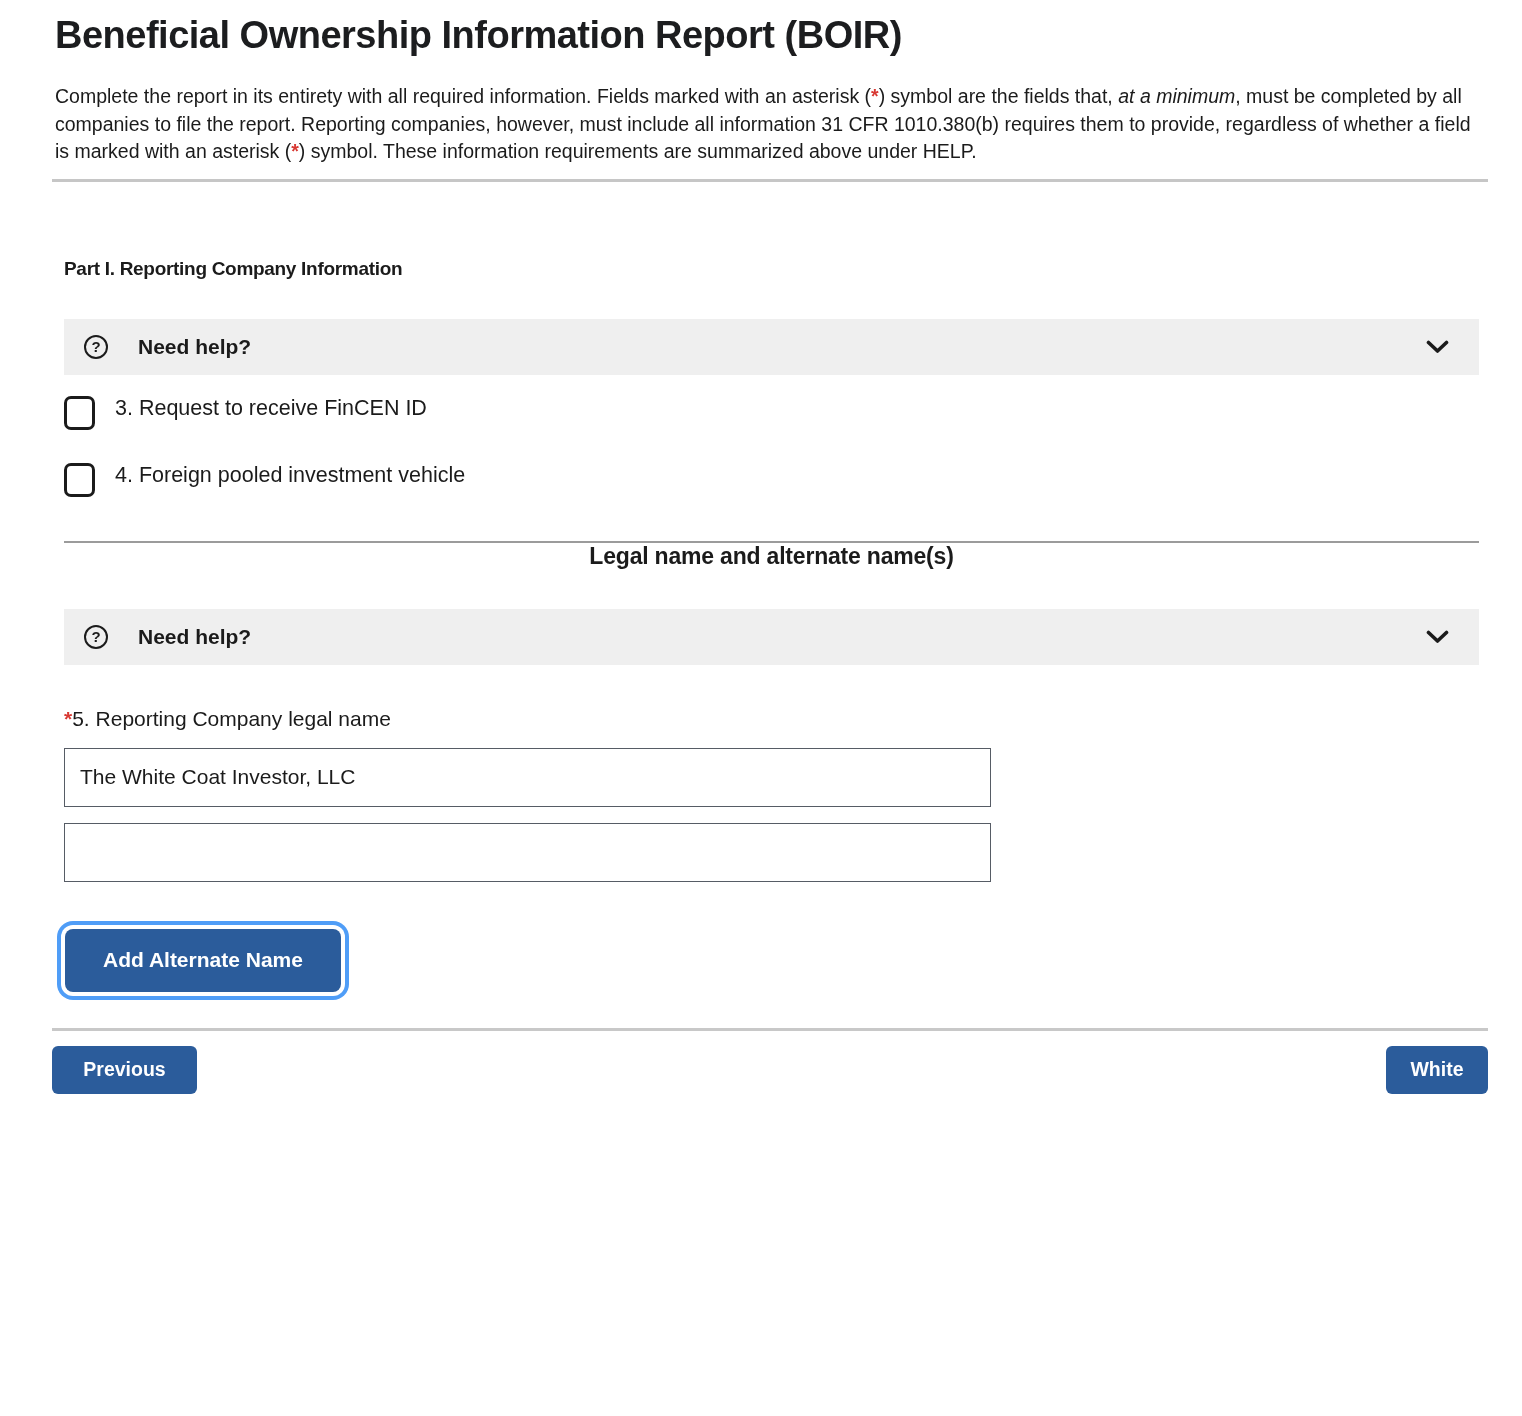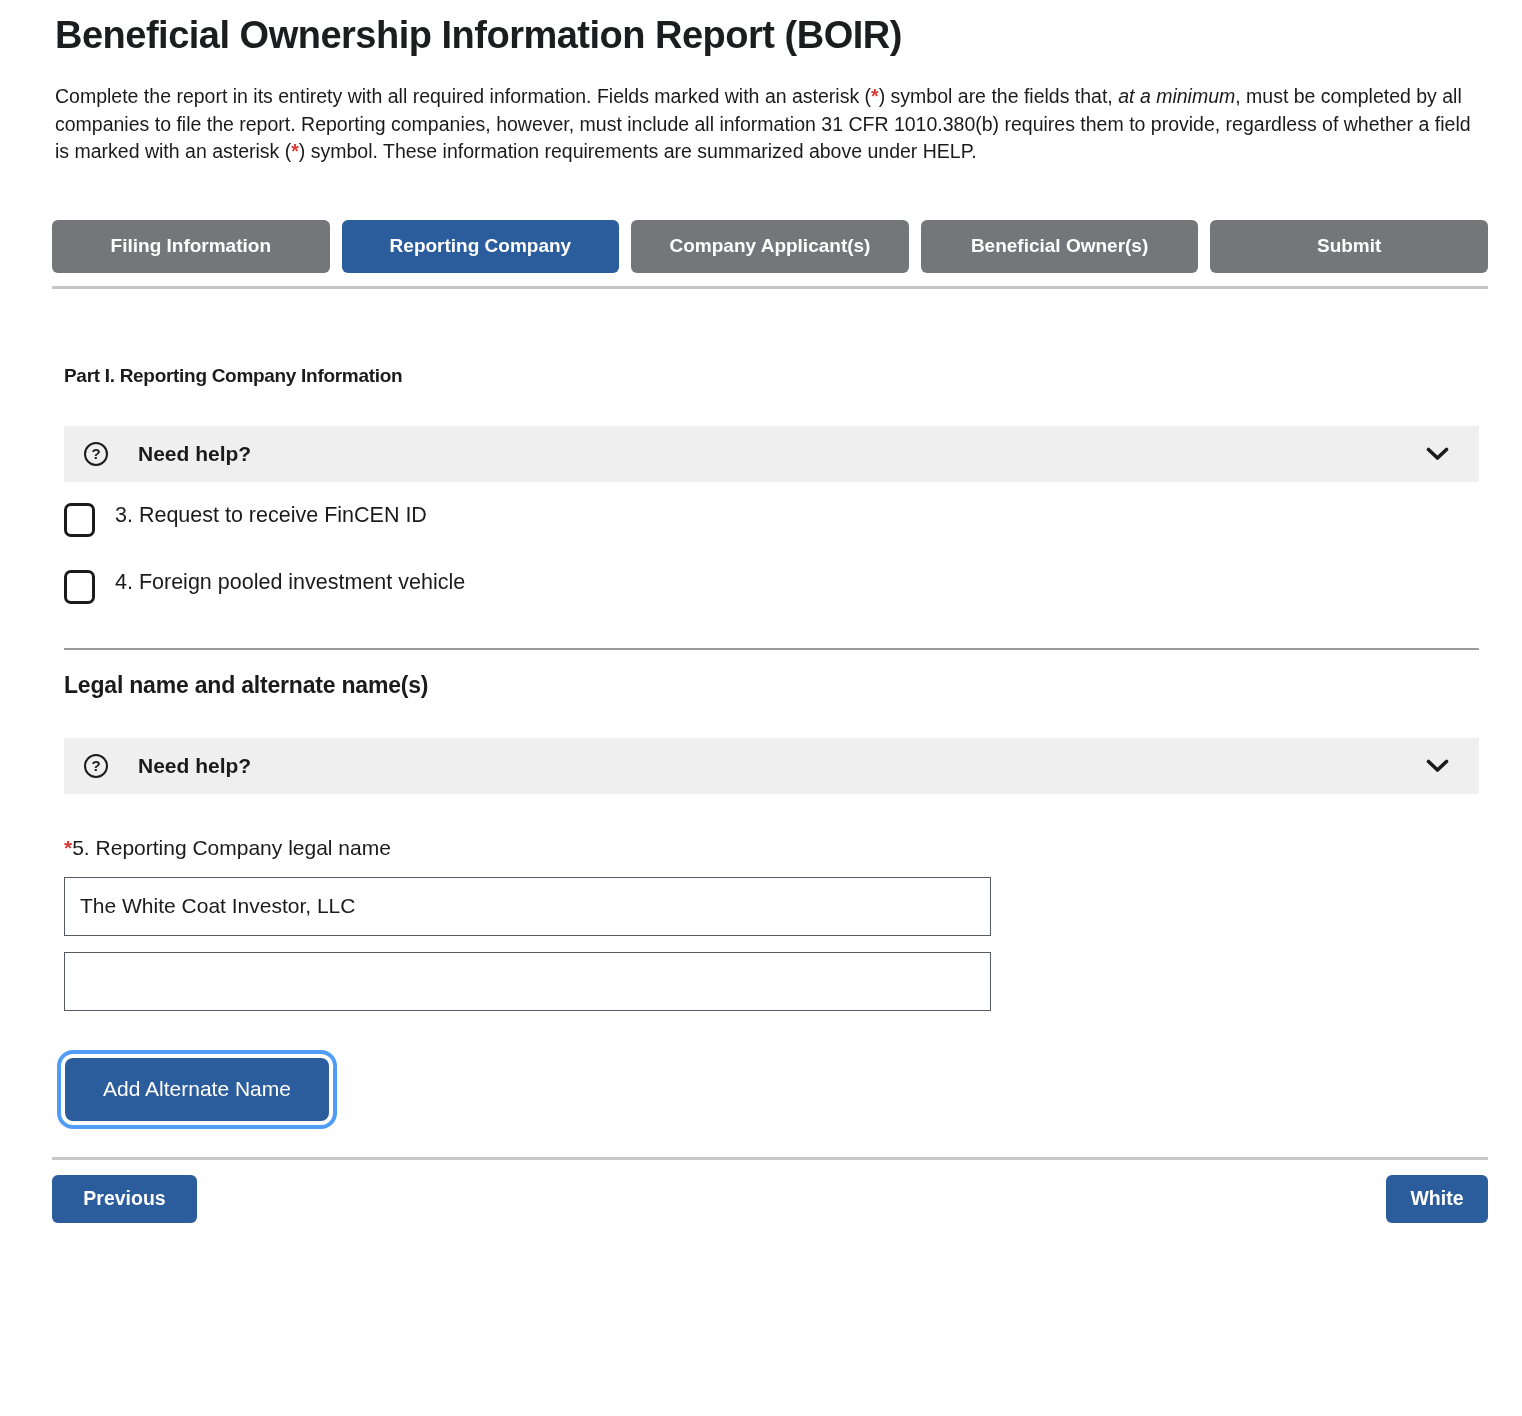--- a/index.html
+++ b/index.html
@@ -54,37 +54,37 @@
 
   .check-row { display: flex; align-items: flex-start; margin-top: 21px; }
   .check-row + .check-row { margin-top: 33px; }
   .checkbox {
     width: 31px; height: 34px; border: 3.5px solid #1b1b1b; border-radius: 7px;
     background: #ffffff; cursor: pointer; flex: 0 0 auto;
   }
   .check-row .cb-label { margin-left: 20px; font-size: 21.5px; }
 
   .rule-inner { margin-top: 44px; height: 2px; background: #9b9b9b; width: 100%; }
-  .sub-heading { margin-top: 22px; font-size: 23px; font-weight: 700; letter-spacing: -0.2px; }
+  .sub-heading { font-size: 23px; font-weight: 700; letter-spacing: -0.2px; text-align: center; }
 
   .field-label { margin-top: 42px; font-size: 21px; display: block; }
   .field-label .req-star { color: #d83933; font-weight: 700; }
   .text-input {
     display: block; margin-top: 17px; width: 927px; height: 59px;
     border: 1.5px solid #565c65; border-radius: 0; background: #fff;
     font-family: "Liberation Sans", sans-serif; font-size: 21px; color: #1b1b1b;
     padding: 0 15px; outline: none;
   }
   .field-label.second { margin-top: 43px; }
   .text-input.second { margin-top: 16px; }
 
   .add-btn {
     margin-top: 47px; margin-left: 1px; height: 63px; padding: 0 38px;
     background: #2b5c9b; color: #ffffff; border: none; border-radius: 8px;
-    font-family: "Liberation Sans", sans-serif; font-size: 21px; font-weight: 400;
+    font-family: "Liberation Sans", sans-serif; font-size: 21px; font-weight: 700;
     cursor: pointer;
     box-shadow: 0 0 0 4px #ffffff, 0 0 0 8px #4f9df7;
   }
 
   .rule-bottom { margin-top: 36px; height: 3px; background: #c8c8c8; width: 1436px; }
 
   .nav-row { margin-top: 15px; width: 1436px; display: flex; justify-content: space-between; }
   .nav-btn {
     height: 48px; background: #2b5c9b; color: #ffffff; border: none; border-radius: 6px;
     font-family: "Liberation Sans", sans-serif; font-size: 19.5px; font-weight: 700;
@@ -95,27 +95,20 @@
 </style>
 </head>
 <body>
 
 <div class="page">
 
   <h1 class="page-title">Beneficial Ownership Information Report (BOIR)</h1>
 
   <p class="intro"><span>Complete the report in its entirety with all required information. Fields marked with an asterisk (</span><span class="req-star">*</span><span>) symbol are the fields that, </span><em>at a minimum</em><span>, must be completed by all companies to file the report. Reporting companies, however, must include all information 31 CFR 1010.380(b) requires them to provide, regardless of whether a field is marked with an asterisk (</span><span class="req-star">*</span><span>) symbol. These information requirements are summarized above under HELP.</span></p>
 
-  <div class="tabs">
-    <button class="tab">Filing Information</button>
-    <button class="tab active">Reporting Company</button>
-    <button class="tab">Company Applicant(s)</button>
-    <button class="tab">Beneficial Owner(s)</button>
-    <button class="tab">Submit</button>
-  </div>
   <div class="tab-divider"></div>
 
   <div class="section">
 
     <h2 class="part-heading">Part I. Reporting Company Information</h2>
 
     <div class="need-help">
       <span class="qmark">?</span>
       <span class="nh-label">Need help?</span>
       <span class="chev">

